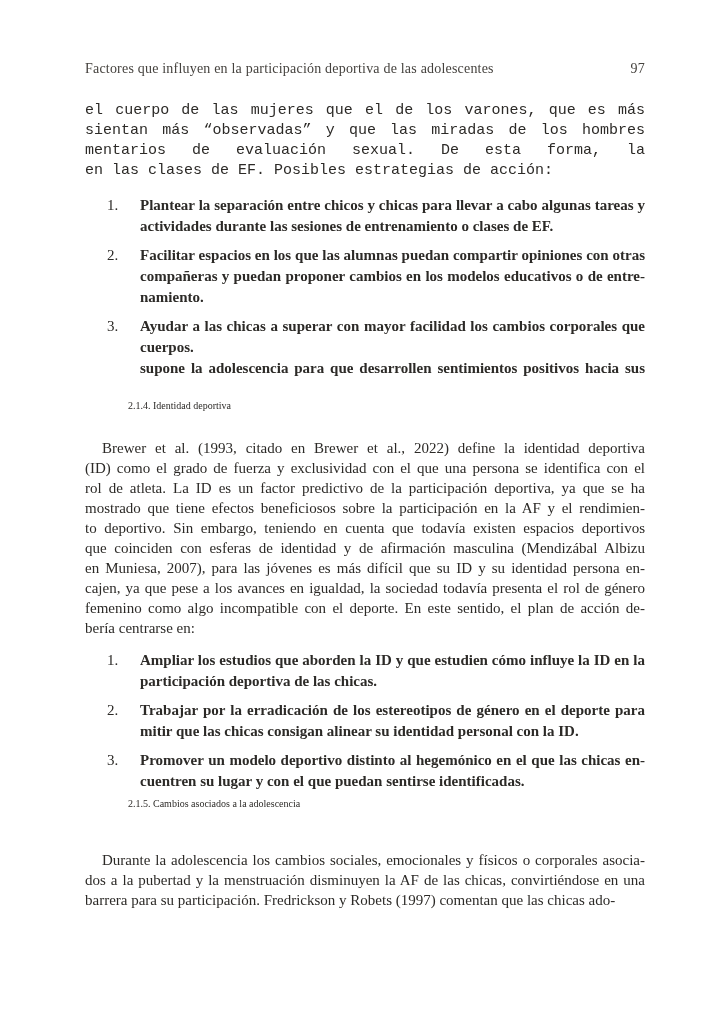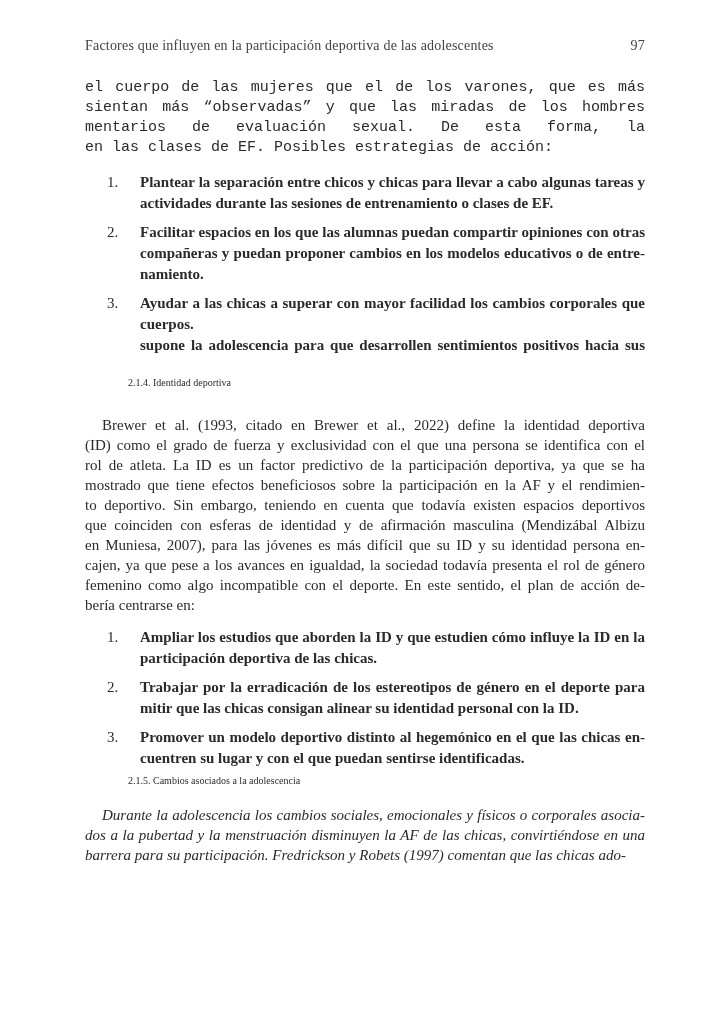--- a/index.html
+++ b/index.html
@@ -5,41 +5,41 @@
   html,body{margin:0;padding:0;background:#ffffff;}
   .page{
     position:relative;
     width:728px;height:1028px;
     background:#ffffff;
     font-family:"Liberation Serif", serif;
     color:#2c2a27;
     overflow:hidden;
     box-sizing:border-box;
   }
-  .content{padding:36px 83px 0 85px;box-sizing:border-box;}
+  .content{padding:59px 83px 0 85px;box-sizing:border-box;}
 
   
   .page-header{
     display:flex;justify-content:space-between;align-items:baseline;
     font-size:14px;line-height:20px;color:#45423e;
     letter-spacing:0.2px;
   }
 
   
   .para{font-size:15px;line-height:20px;}
   .para .tl{
     height:20px;overflow:hidden;
     text-align:justify;text-align-last:justify;
   }
   .para .tl.last{text-align:center;text-align-last:left;}
   .para .tl.indent{padding-left:17px;}
 
   .p1{margin-top:22px;font-family:Liberation Mono, monospace;}
   .p2{margin-top:22px;}
-  .p3{margin-top:14px;font-style:italic;}
+  .p3{margin-top:36px;}
 
   
   .olist{font-size:15px;line-height:21px;}
   .list-1{margin-top:14px;}
   .list-2{margin-top:12px;}
   .li{position:relative;padding-left:55px;}
   .li + .li{margin-top:8px;}
   .li .num{position:absolute;left:22px;top:0;width:30px;line-height:21px;}
   .li-lines .tl{
     height:21px;overflow:hidden;

